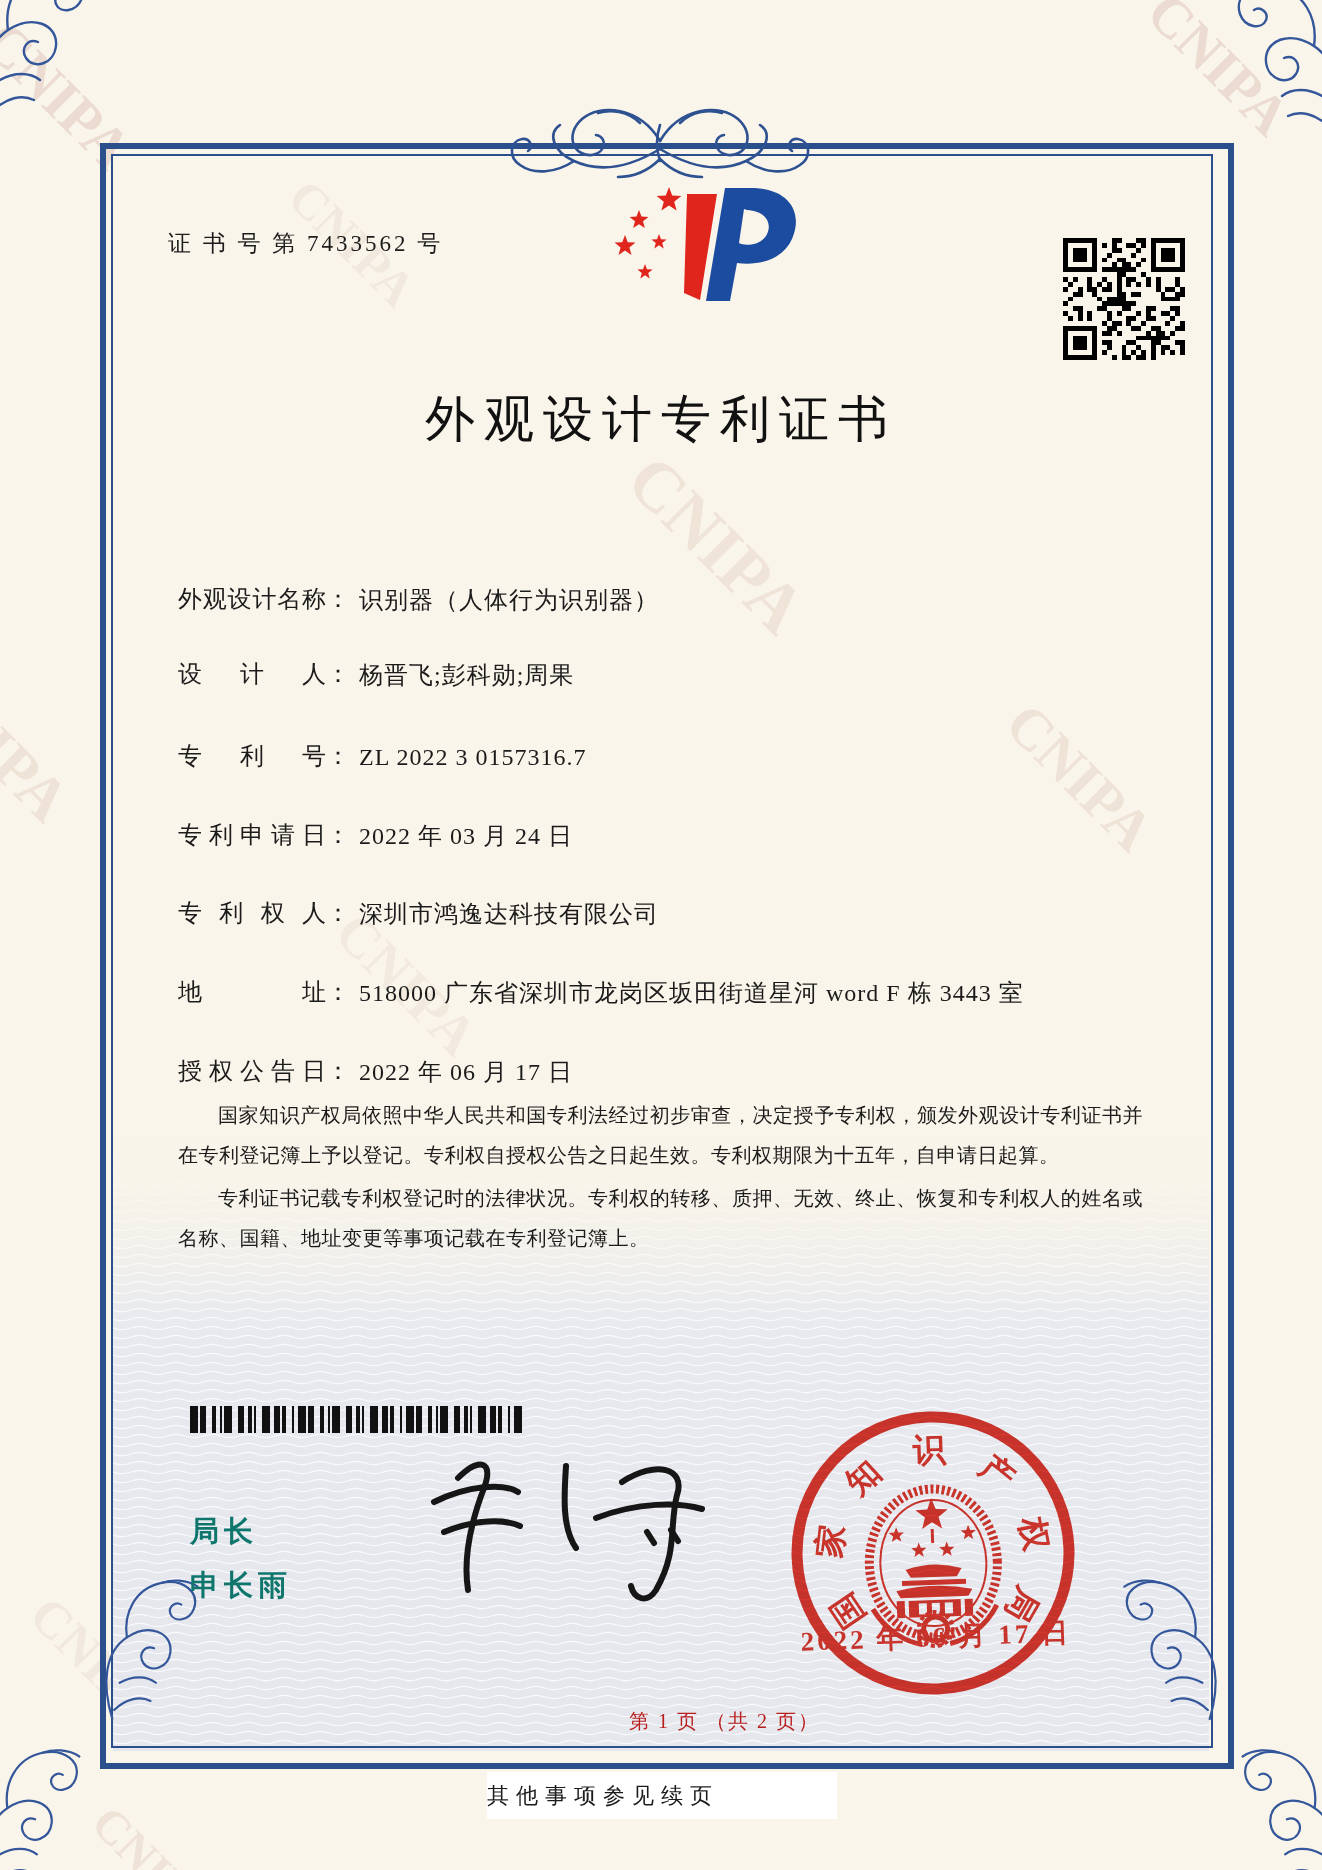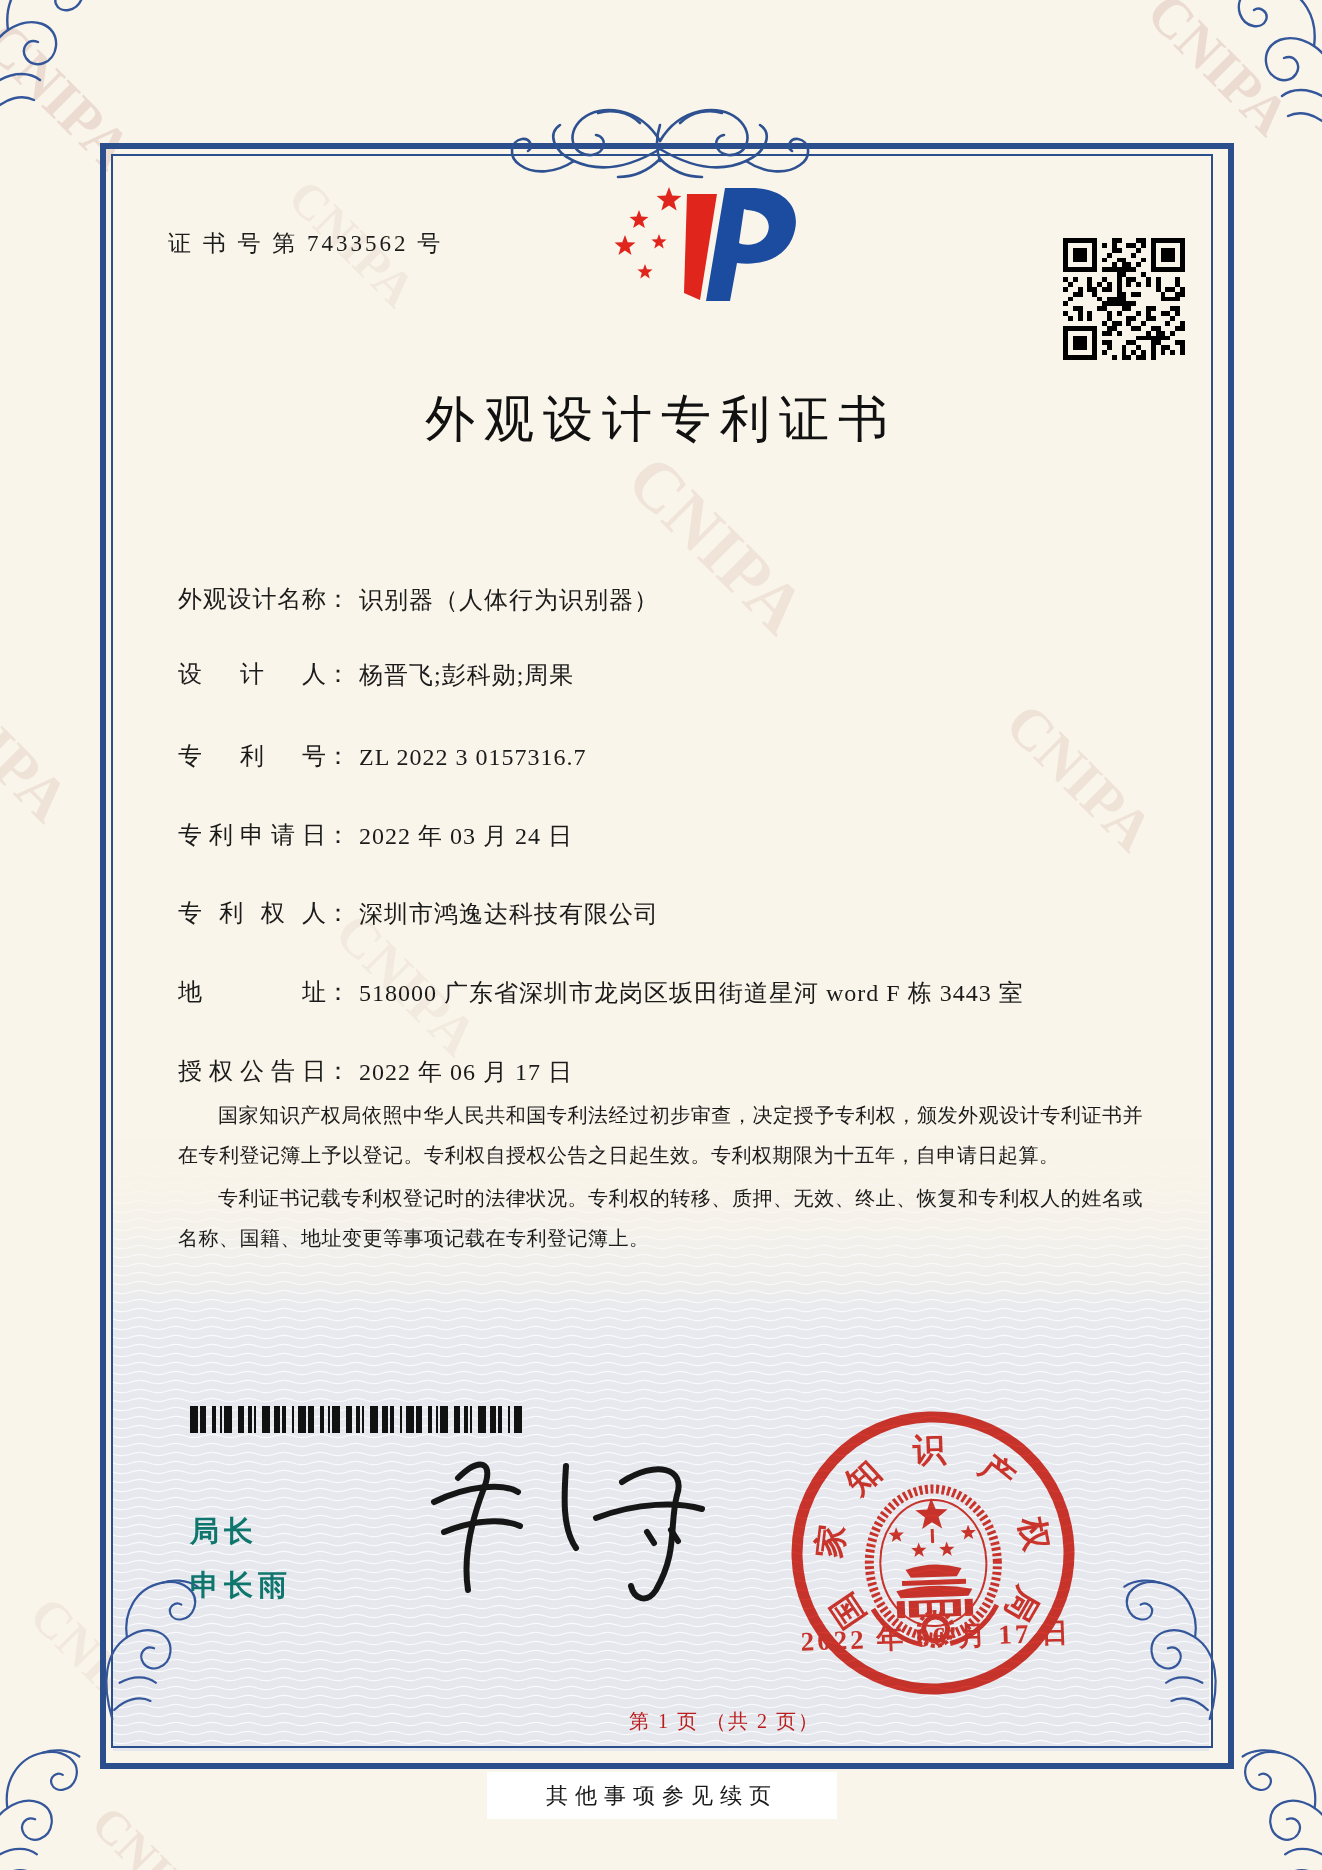--- a/index.html
+++ b/index.html
@@ -23,21 +23,21 @@
   .fcolon{display:inline-block;vertical-align:top;}
   .fvalue{display:inline-block;margin-left:9px;vertical-align:top;letter-spacing:1px;line-height:35px;}
   .addr .fvalue{width:772px;}
   .grant2{position:absolute;left:498px;top:0;white-space:nowrap;}
   .bodytext{left:178px;top:1096px;width:965px;font-size:20px;color:#1b1b1b;}
   .bodytext p{margin:0 0 4px 0;line-height:39.5px;text-align:justify;text-indent:2em;letter-spacing:.5px;}
   .officer{left:190px;font-size:29px;font-weight:600;letter-spacing:5px;color:#0f766e;
            font-family:"Liberation Sans","DejaVu Sans",sans-serif;}
   .pageind{left:420px;top:1708px;width:400px;text-align:right;font-size:20px;letter-spacing:2px;color:#b91c1c;}
   .footer-box{left:487px;top:1772px;width:350px;height:47px;background:#ffffff;
-              text-align:center;line-height:47px;font-size:22px;letter-spacing:7px;color:#1b1b1b;}
+              line-height:47px;font-size:22px;letter-spacing:7px;color:#1b1b1b;}
   
   .wm{position:absolute;font-family:"Liberation Serif",serif;font-weight:700;color:#c9a298;
       transform:rotate(45deg);transform-origin:left top;white-space:nowrap;pointer-events:none;}
   
   svg{display:block;}
   .seal-wrap{left:783px;top:1403px;mix-blend-mode:multiply;opacity:.93;transform:rotate(-2deg);}
   .sig{left:398px;top:1438px;}
   .sealchar{font-size:33px;font-weight:700;fill:#d9281e;font-family:"Liberation Serif",serif;}
   .sealdate{font-size:27px;font-weight:700;fill:#d9281e;letter-spacing:3px;font-family:"Liberation Serif",serif;}
 </style>

